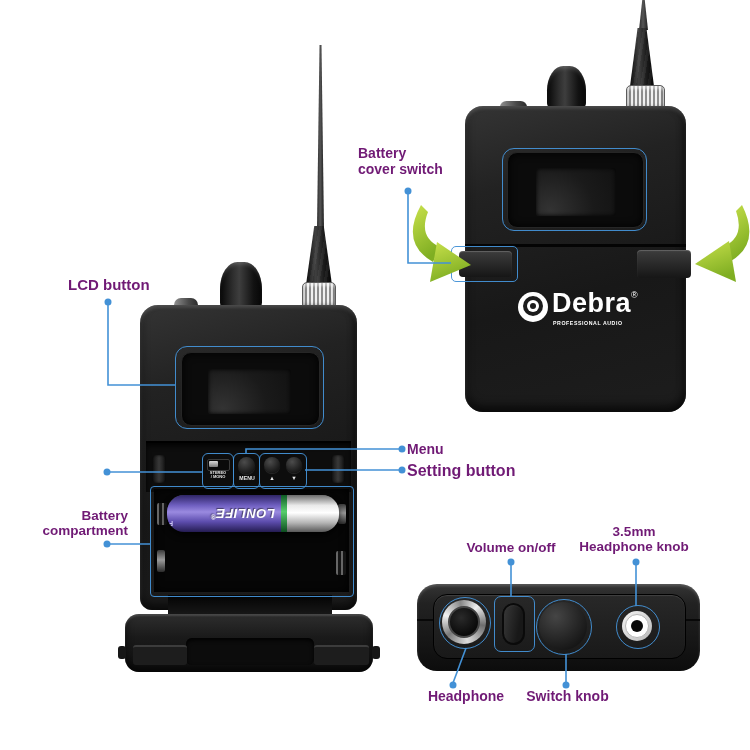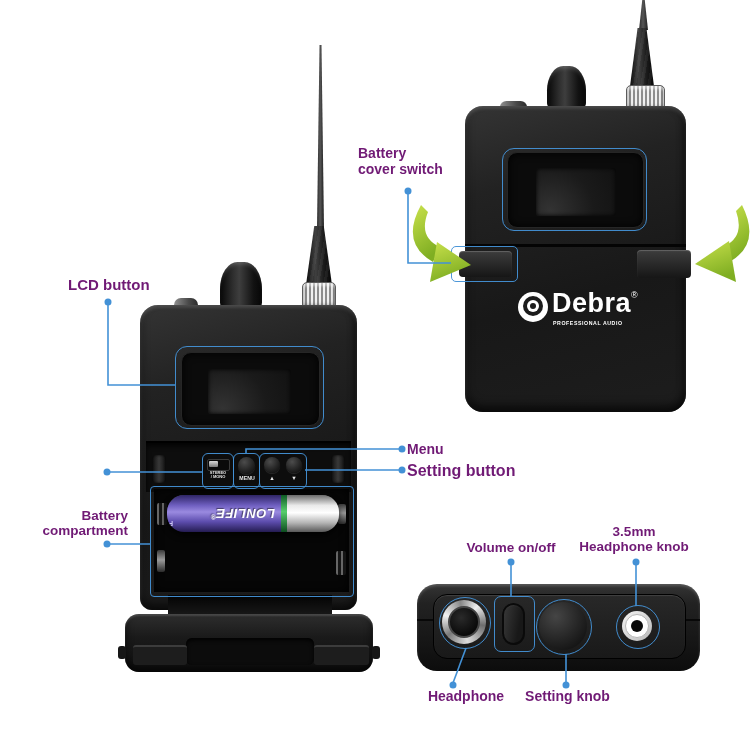--- a/index.html
+++ b/index.html
@@ -244,15 +244,15 @@
     <div>compartment</div>
   </div>
   <div class="lbl" id="lbl-menu">Menu</div>
   <div class="lbl" id="lbl-setting">Setting button</div>
   <div class="lbl" id="lbl-power">Volume on/off</div>
   <div class="lbl" id="lbl-jack">
     <div>3.5mm</div>
     <div>Headphone knob</div>
   </div>
   <div class="lbl" id="lbl-antennae">Headphone</div>
-  <div class="lbl" id="lbl-volume">Setting knob</div>
+  <div class="lbl" id="lbl-volume">Switch knob</div>
 
 </div>
 
 </body></html>

